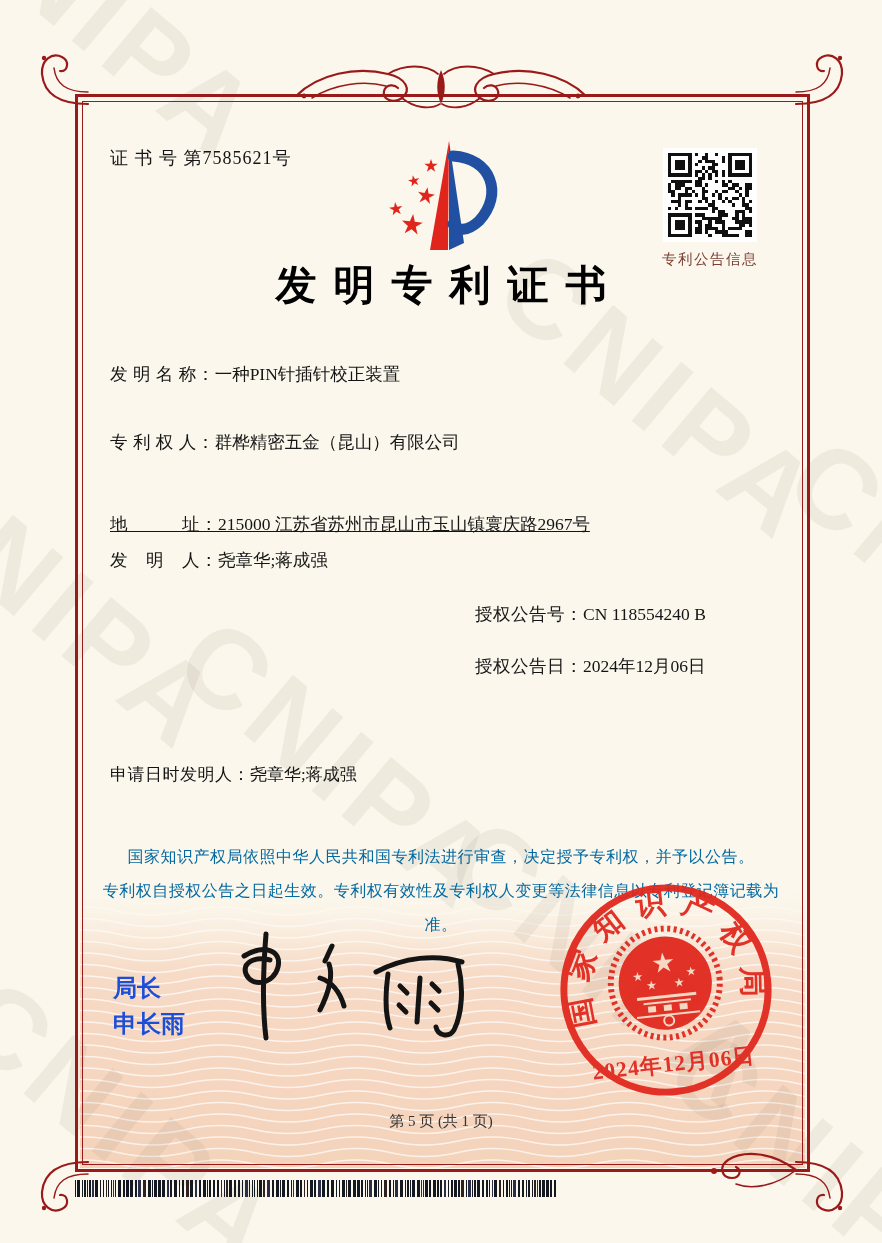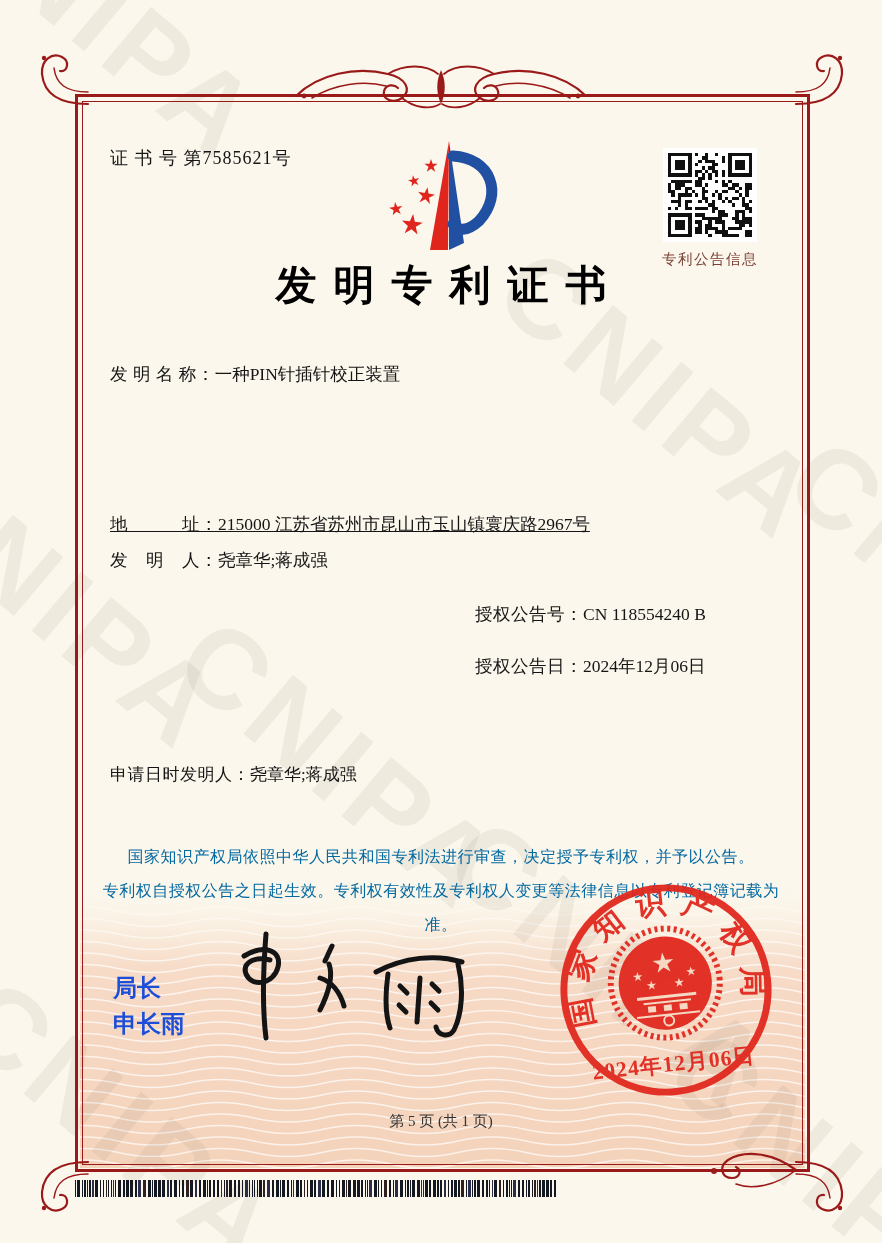--- a/index.html
+++ b/index.html
@@ -455,20 +455,23 @@
         <rect x="24" y="24" width="1" height="1"></rect>
       </svg>
   </div>
   <div class="qr-caption">专利公告信息</div>
 
   <div class="title">发明专利证书</div>
 
   <div class="fline" style="top:362px;">
     <span class="lab">发 明 名 称：</span><span class="val">一种PIN针插针校正装置</span>
   </div>
+  <div class="fline" style="top:430px;">
+    <span class="lab">专 利 权 人：</span><span class="val">群桦精密五金（昆山）有限公司</span>
+  </div>
   <div class="fline" style="top:512px;text-decoration:underline;">
     <span class="lab">地　　　址：</span><span class="val">215000 江苏省苏州市昆山市玉山镇寰庆路2967号</span>
   </div>
   <div class="fline" style="top:548px;">
     <span class="lab">发　明　人：</span><span class="val">尧章华;蒋成强</span>
   </div>
   <div class="fline fr" style="top:602px;">
     <span class="lab">授权公告号：</span><span class="val">CN 118554240 B</span>
   </div>
   <div class="fline fr" style="top:654px;">

